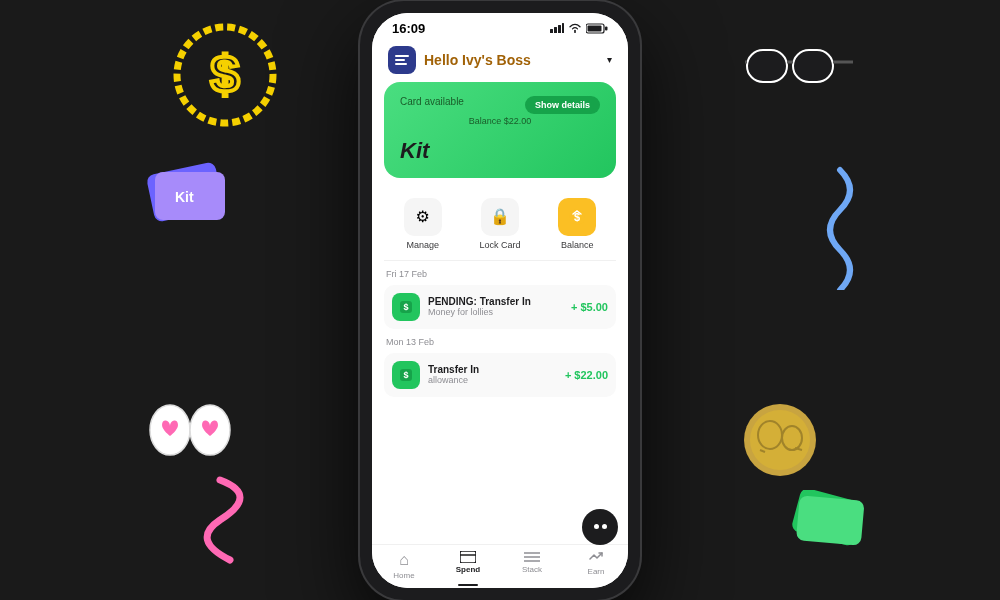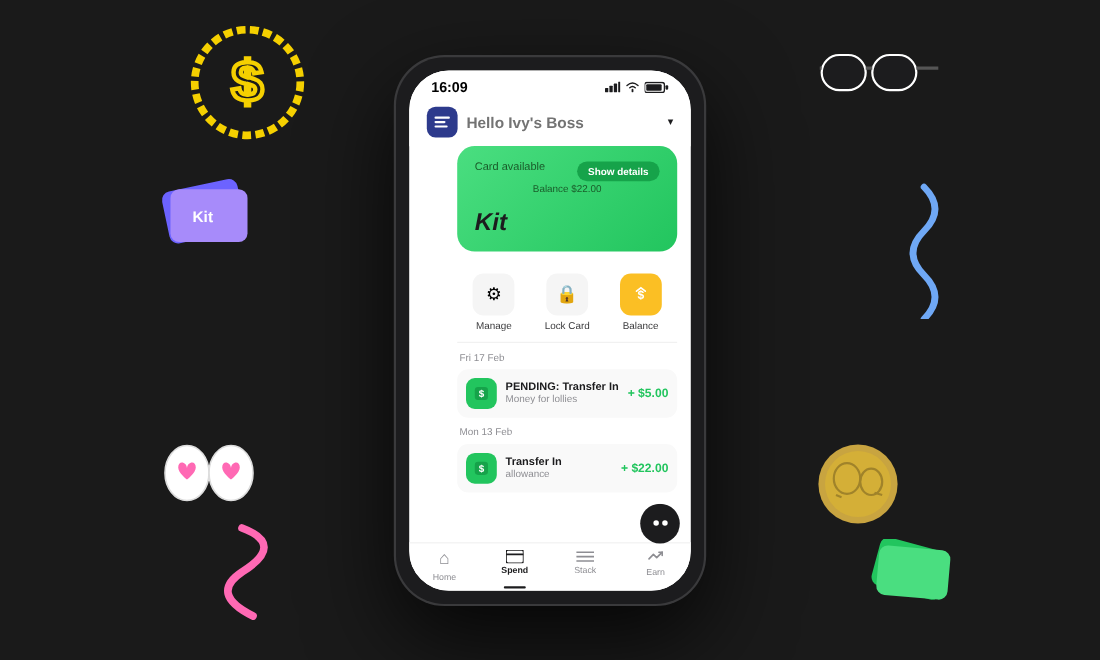--- a/index.html
+++ b/index.html
@@ -82,21 +82,21 @@
       bottom: 30px;
       right: 130px;
       width: 80px;
       height: 80px;
     }
 
     
     .phone {
       position: relative;
       width: 280px;
-      height: 497px;
+      height: 599px;
       background: #1c1c1e;
       border-radius: 44px;
       padding: 12px;
       box-shadow: 0 0 0 2px #3a3a3c, 0 30px 80px rgba(0,0,0,0.8);
       z-index: 10;
     }
 
     .phone-screen {
       width: 100%;
       height: 100%;
@@ -162,37 +162,36 @@
       background: white;
       border-radius: 1px;
     }
     .avatar-line:nth-child(1) { width: 14px; }
     .avatar-line:nth-child(2) { width: 10px; }
     .avatar-line:nth-child(3) { width: 12px; }
 
     .header-title {
       font-size: 14px;
       font-weight: 700;
-      color: #737373;
+      color: #a16207;
       flex: 1;
     }
 
     .header-chevron {
       font-size: 10px;
       color: #1c1c1e;
       margin-left: 3px;
     }
 
     
     .scroll-content {
       flex: 1;
       overflow-y: auto;
       padding: 0 12px;
       scrollbar-width: none;
-      margin-left: 32px;
     }
     .scroll-content::-webkit-scrollbar { display: none; }
 
     
     .bank-card {
       background: #4ade80;
       background: linear-gradient(135deg, #4ade80 0%, #22c55e 100%);
       border-radius: 16px;
       padding: 14px 16px;
       margin-bottom: 12px;

